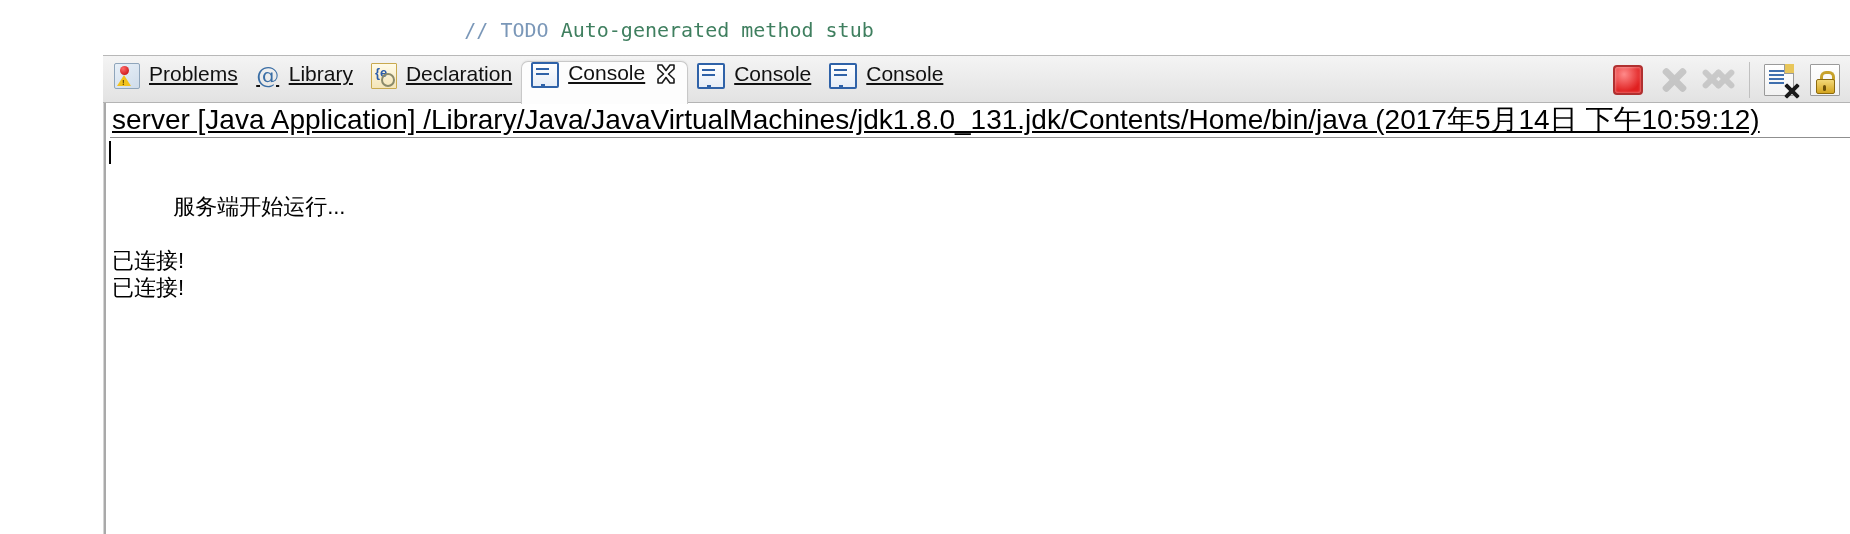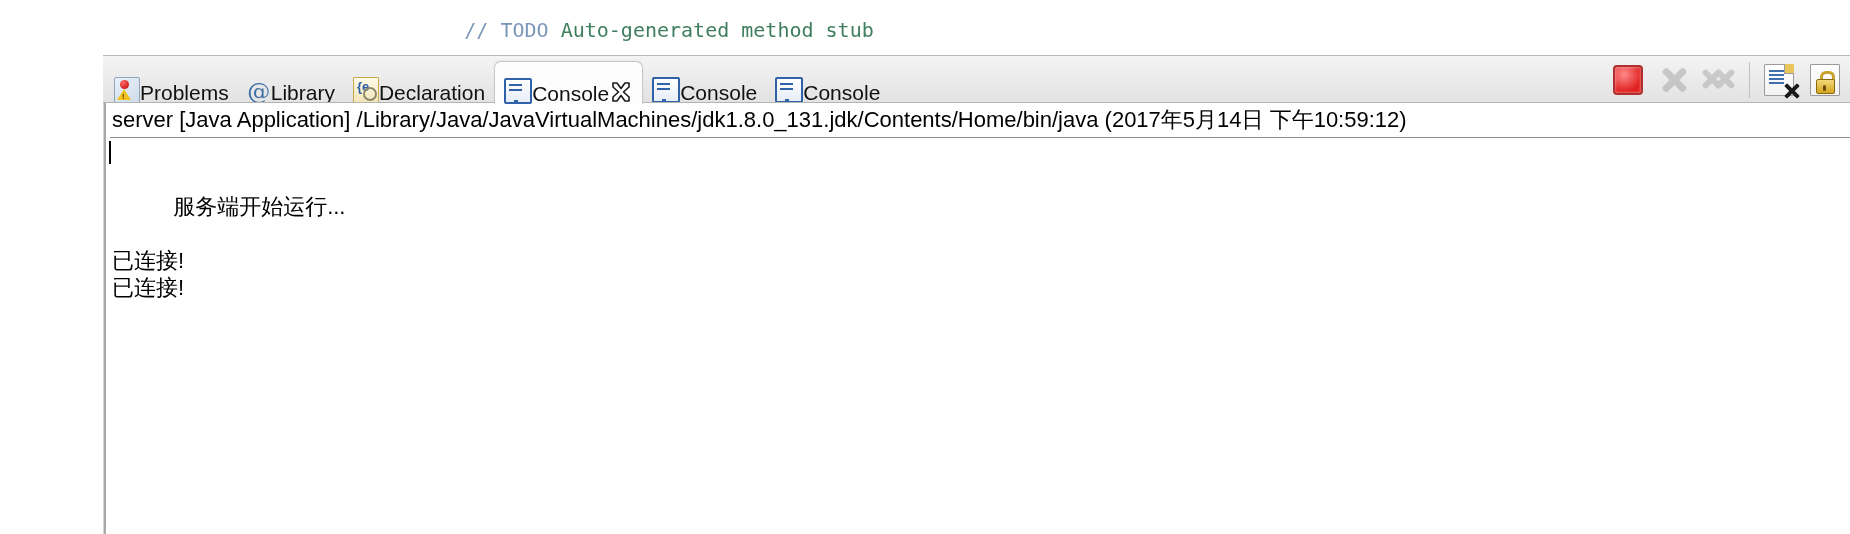--- a/index.html
+++ b/index.html
@@ -66,23 +66,23 @@
     border-top:1px solid #b8b8b8;
     box-sizing:border-box;
   }
   .tabfolder:after{
     content:"";position:absolute;left:0;bottom:0;width:100%;height:1px;background:#b4b4b4;
   }
   .tabs{
     position:absolute;left:2px;top:0;height:48px;display:flex;align-items:center;
   }
   .tab{
-    position:relative;display:flex;align-items:flex-end;height:40px;
-    margin-top:6px;padding:0 9px;gap:0;
-    font-size:21px;color:#111111;white-space:nowrap;
+    position:relative;display:flex;align-items:flex-start;height:40px;
+    margin-top:6px;padding:0 9px;gap:9px;
+    font-size:21px;color:#111111;white-space:nowrap;text-decoration:underline;
   }
   .tab.active{
     background:#fdfdfd;
     border:1px solid #c8c8c8;border-bottom:none;
     border-radius:7px 7px 0 0;
     height:42px;margin-top:5px;
     box-shadow:0 -1px 2px rgba(0,0,0,.05);
     z-index:3;
   }
   .tab-label{line-height:1;}
@@ -163,23 +163,24 @@
     position:absolute;left:0;top:48px;width:1747px;height:431px;
     background:#ffffff;box-sizing:border-box;
     border-left:1px solid #d4d4d4;
   }
   .console-left-rail{
     position:absolute;left:0;top:0;width:2px;height:431px;background:#a9a9a9;
   }
   .console-header{
     position:absolute;left:6px;top:0px;right:0;height:34px;
     display:flex;align-items:center;
-    font-size:22px;color:#000000;white-space:nowrap;
+    font-size:28px;color:#000000;white-space:nowrap;
     border-bottom:1px solid #8f8f8f;
     padding-left:2px;
+    text-decoration:underline;
   }
   .console-out{
     position:absolute;left:8px;top:36px;right:0;bottom:0;
     font-size:22px;color:#000000;line-height:27px;
   }
   .out-line{white-space:pre;position:relative;}
   .caret{
     position:absolute;left:-3px;top:2px;width:2px;height:23px;background:#000;
   }
 </style>

